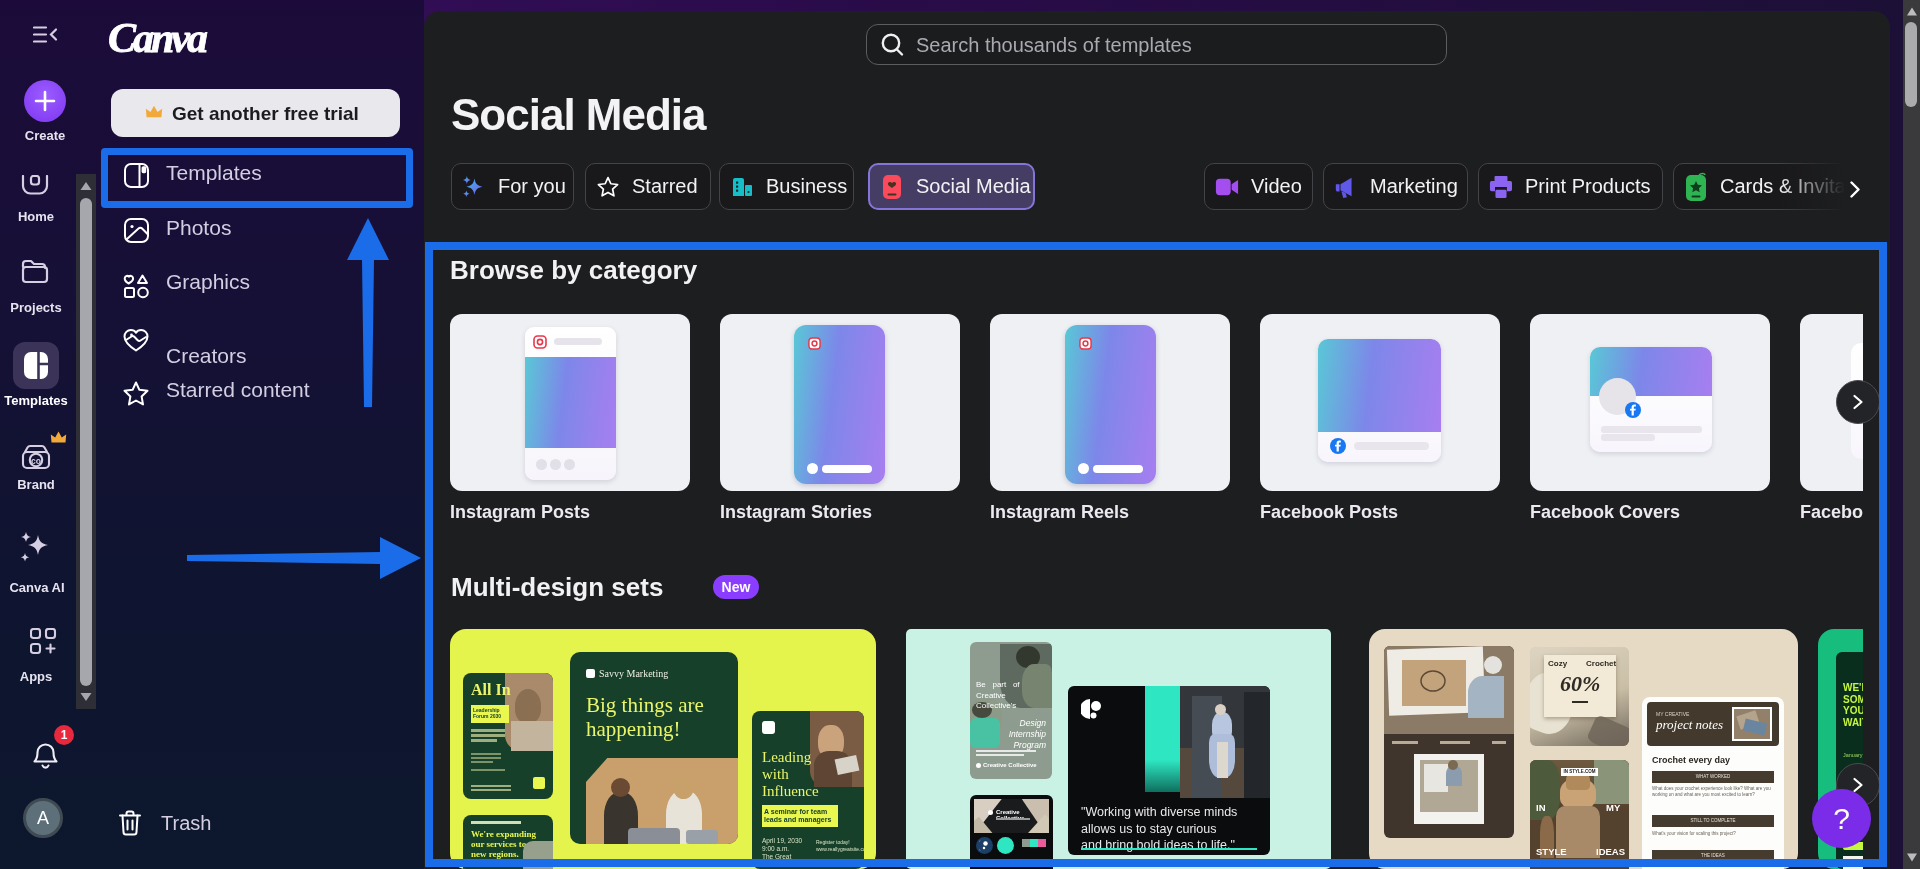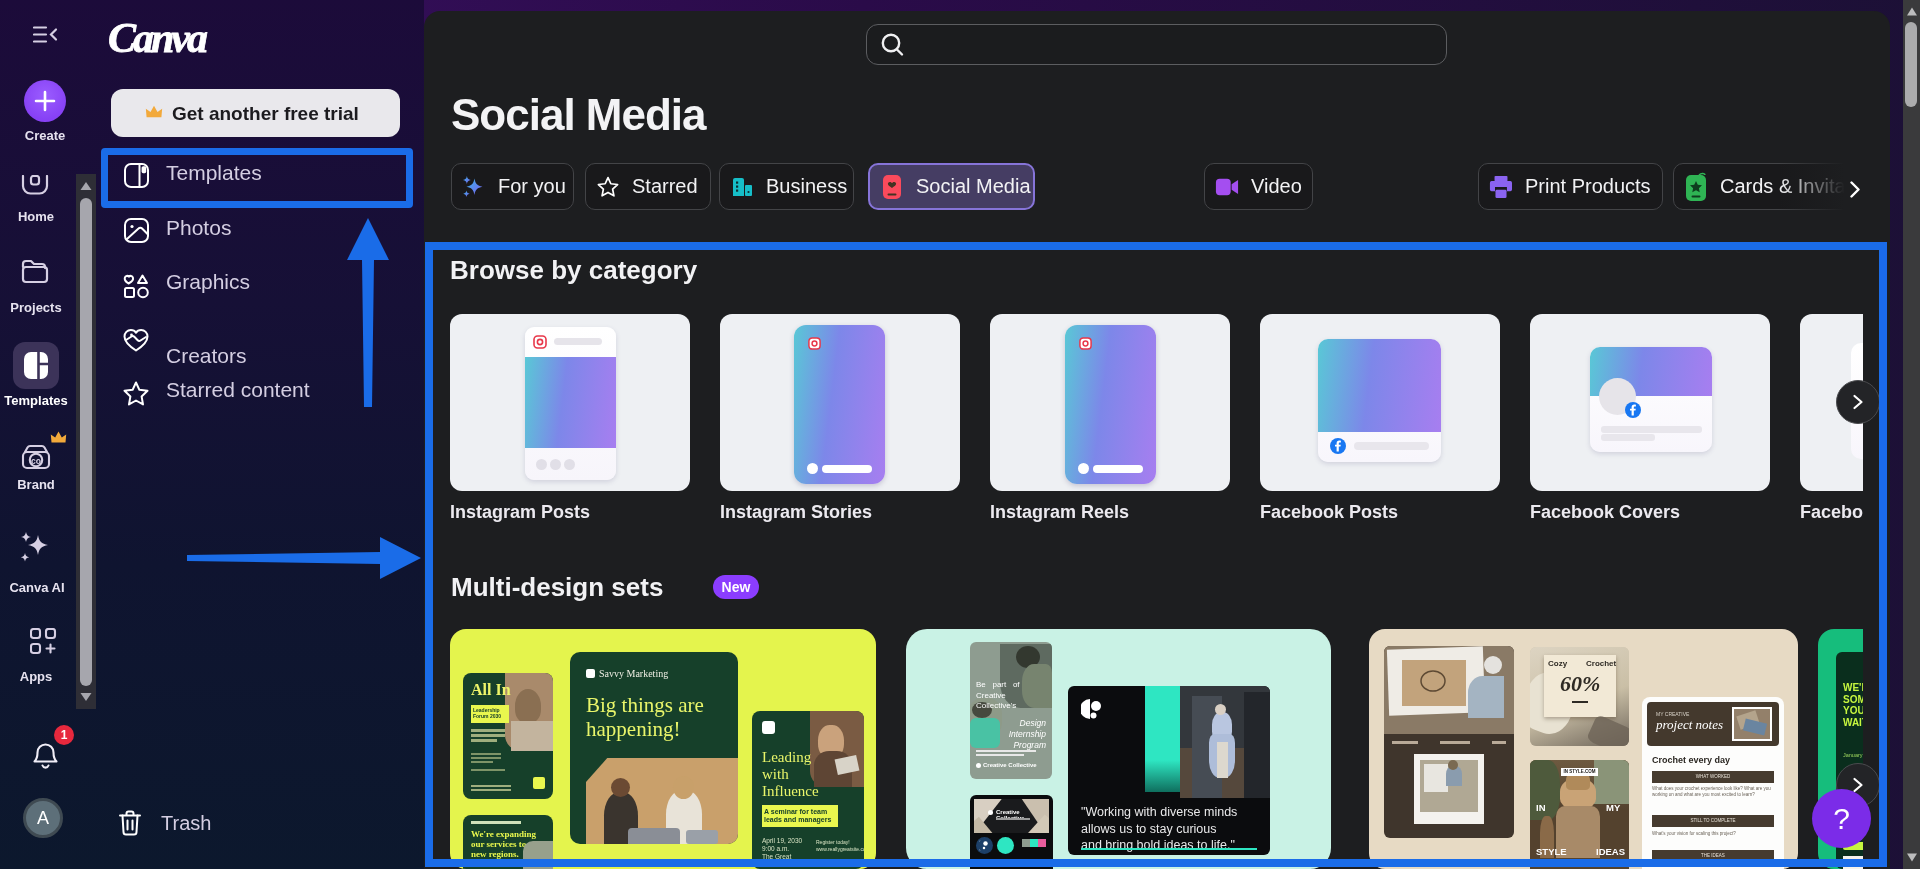--- a/index.html
+++ b/index.html
@@ -174,20 +174,21 @@
     <div class="menurow" style="left:161px;top:812px;font-size:20px;">Trash</div>
   </div>
   <div id="main">
     <div id="searchbar"></div>
     <svg style="position:absolute;left:454px;top:20px" width="30" height="30" viewBox="0 0 30 30">
       <g stroke="#f0f0f2" stroke-width="2.4" fill="none" stroke-linecap="round">
         <circle cx="13" cy="12" r="8.2"></circle>
           <path d="M19 18.5 L24 23.5"></path>
       </g>
     </svg>
+    <div style="position:absolute;left:492px;top:13px;height:41px;line-height:43px;color:#a9a9af;font-size:20px;">Search thousands of templates</div>
     <div id="h1">Social Media</div>
 
     <div class="chip" style="left:27px;width:123px;">
       <span class="ic">
           <svg width="28" height="28" viewBox="0 0 27 27">
         <g fill="url(#spk)">
               <path d="M14 4 c1.1 6 3.2 8.1 9 9.2 c-5.8 1.1 -7.9 3.2 -9 9.2 c-1.1 -6 -3.2 -8.1 -9 -9.2 c5.8 -1.1 7.9 -3.2 9 -9.2 Z"></path>
         <path d="M5.5 1 c0.55 2.9 1.6 3.95 4.4 4.5 c-2.8 0.55 -3.85 1.6 -4.4 4.5 c-0.55 -2.9 -1.6 -3.95 -4.4 -4.5 c2.8 -0.55 3.85 -1.6 4.4 -4.5 Z"></path>
         <path d="M5 17.5 c0.45 2.35 1.3 3.2 3.6 3.65 c-2.3 0.45 -3.15 1.3 -3.6 3.65 c-0.45 -2.35 -1.3 -3.2 -3.6 -3.65 c2.3 -0.45 3.15 -1.3 3.6 -3.65 Z"></path>
             </g>
@@ -228,20 +229,30 @@
         <path d="M8.5 20.5 h7" stroke="#432" stroke-width="2" stroke-linecap="round"></path>
       </svg>
         </span>Social Media</div>
     <div class="chip" style="left:780px;width:109px;">
       <span class="ic">
           <svg width="26" height="22" viewBox="0 0 26 22">
         <rect x="1" y="2" width="16" height="18" rx="4" fill="#a44ef0"></rect>
         <path d="M18 8 L25 3.5 V18.5 L18 14 Z" fill="#a44ef0"></path>
       </svg>
         </span>Video</div>
+    <div class="chip" style="left:899px;width:145px;">
+      <span class="ic">
+          <svg width="26" height="24" viewBox="0 0 26 24">
+        <g fill="#5f58e8">
+              <path d="M2 9 h4 v8 H4 a2 2 0 0 1 -2 -2 Z"></path>
+        <path d="M7 9 L19 2 V22 L7 15.5 Z"></path>
+              <path d="M8 16.5 l4.5 2 L14 23 l-4 1 Z"></path>
+            </g>
+      </svg>
+        </span>Marketing</div>
     <div class="chip" style="left:1054px;width:185px;">
       <span class="ic">
           <svg width="26" height="26" viewBox="0 0 26 26">
         <g fill="#8a63f0">
               <rect x="6" y="1" width="14" height="6" rx="1"></rect>
         <path d="M2 7 h22 a2 2 0 0 1 2 2 v8 a2 2 0 0 1 -2 2 h-4 v-5 H6 v5 H2 a2 2 0 0 1 -2 -2 V9 a2 2 0 0 1 2 -2 Z" transform="translate(1,0) scale(0.92)"></path>
         <rect x="7" y="16" width="12" height="9" rx="1.5"></rect>
             </g>
       </svg>
         </span>Print Products</div>
@@ -376,21 +387,21 @@
           <div style="position:absolute;left:62px;top:40px;width:38px;height:36px;background:#5e4534;border-radius:40% 40% 0 0;"></div>
           <div style="position:absolute;left:84px;top:46px;width:22px;height:16px;background:#d8d3c8;transform:rotate(-12deg);"></div>
           <div style="position:absolute;left:10px;top:10px;width:13px;height:13px;background:#fff;border-radius:3px;"></div>
           <div style="position:absolute;left:10px;top:38px;color:#e9f56a;font-family:'Liberation Serif',serif;font-size:15px;line-height:17px;">Leading<br>with<br>Influence</div>
           <div style="position:absolute;left:10px;top:94px;width:76px;height:22px;background:#e9f74e;color:#16402a;font-size:7px;font-weight:700;padding:3px 2px;line-height:8px;">A seminar for team<br>leads and managers</div>
           <div style="position:absolute;left:10px;top:126px;color:#d9e4c4;font-size:6.5px;line-height:8px;">April 19, 2030<br>9:00 a.m.<br>The Great<br>Views Hotel</div>
           <div style="position:absolute;left:64px;top:128px;color:#d9e4c4;font-size:5px;line-height:7px;">Register today!<br>www.reallygreatsite.com</div>
         </div>
       </div>
 
-      <div style="position:absolute;left:456px;top:0;width:425px;height:240px;border-radius:21px;background:#c9f2e5;overflow:hidden;">
+      <div style="position:absolute;left:456px;top:0;width:425px;height:240px;border-radius:5px;background:#c9f2e5;overflow:hidden;">
 
         <div style="position:absolute;left:64px;top:13px;width:82px;height:137px;border-radius:6px;background:#8e9c90;overflow:hidden;">
           <div style="position:absolute;left:30px;top:2px;width:52px;height:64px;background:#5e6a60;border-radius:0 0 30% 40%;"></div>
           <div style="position:absolute;left:46px;top:4px;width:24px;height:22px;background:#33382f;border-radius:50%;"></div>
           <div style="position:absolute;left:52px;top:22px;width:30px;height:44px;background:#77846f;border-radius:40% 20% 0 40%;"></div>
           <div style="position:absolute;left:-2px;top:56px;width:34px;height:40px;background:#8e9a88;border-radius:40%;"></div>
           <div style="position:absolute;left:2px;top:60px;width:20px;height:16px;background:#46493e;border-radius:50%;"></div>
           <div style="position:absolute;left:0px;top:76px;width:30px;height:30px;background:#49c2a4;border-radius:20%;"></div>
           <div style="position:absolute;left:6px;top:38px;color:#fff;font-size:8px;line-height:10.5px;">Be&nbsp;&nbsp;&nbsp;part&nbsp;&nbsp;&nbsp;of<br>Creative<br>Collective's</div>
           <div style="position:absolute;left:24px;top:76px;color:#fff;font-size:8.5px;font-style:italic;text-align:right;width:52px;line-height:11px;">Design<br>Internship<br>Program</div>

